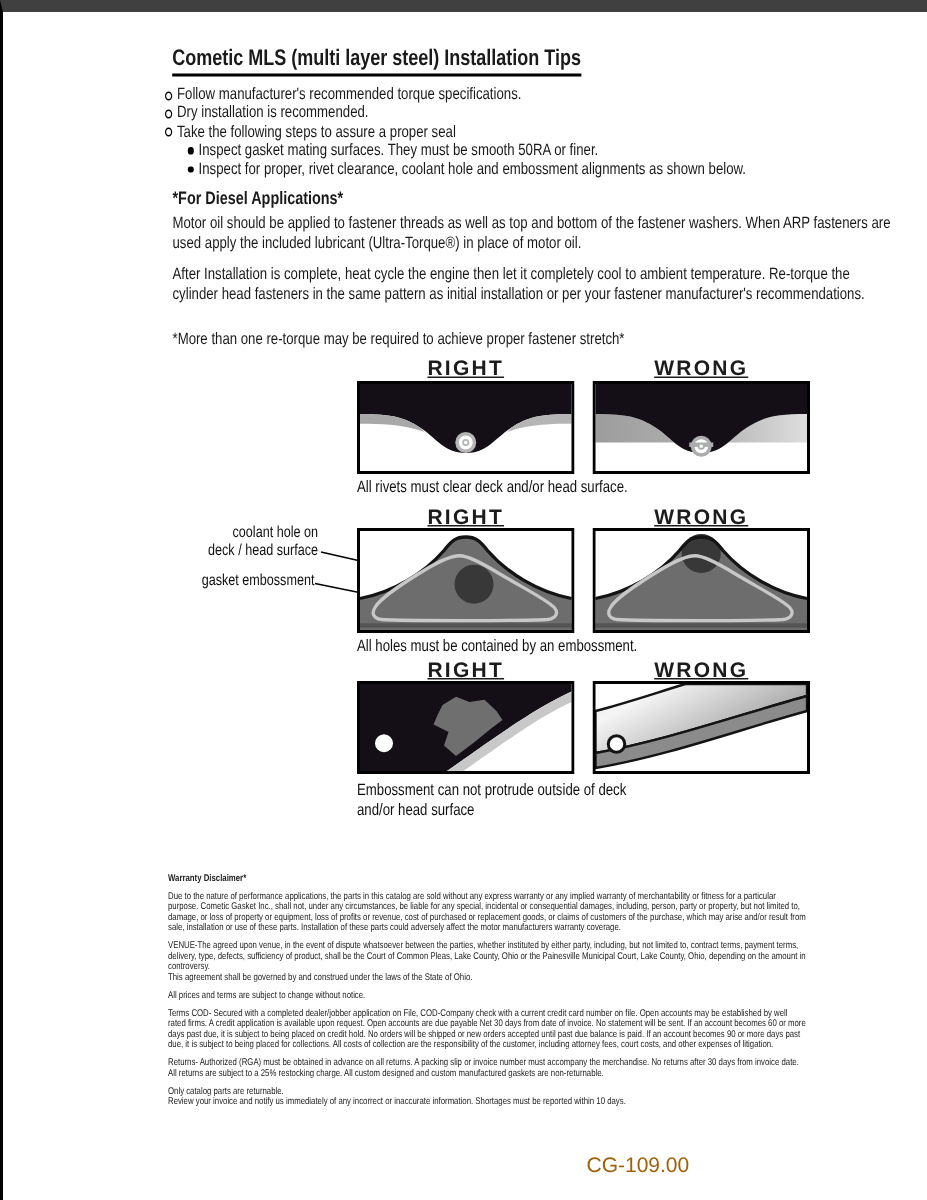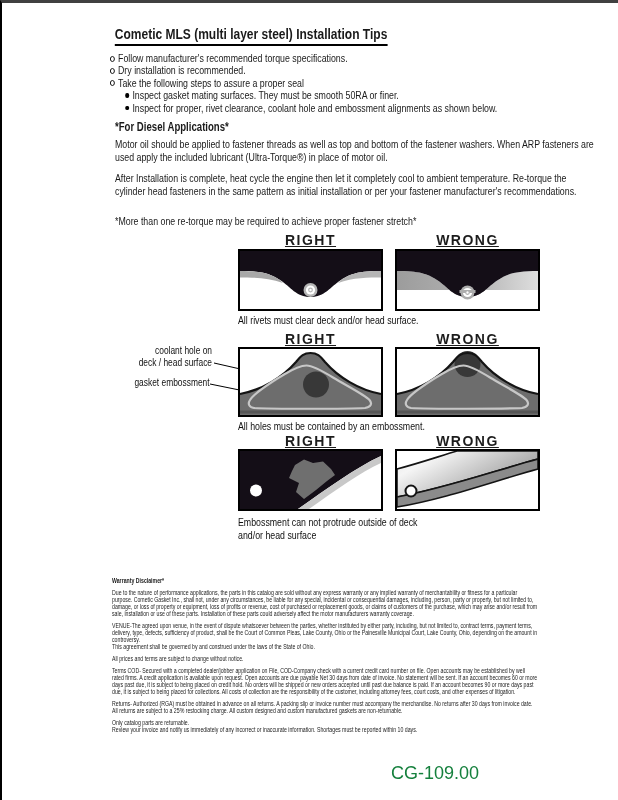--- a/index.html
+++ b/index.html
@@ -1,19 +1,19 @@
 <!DOCTYPE html>
 <html><head>
 <meta charset="utf-8">
 <style>
   html,body{margin:0;padding:0;background:#e8e8e8;}
   .page{
     position:relative;width:618px;height:800px;margin:0 auto;
     background:#fff;overflow:hidden;
-    border-top:3px solid #404040;border-left:2px solid #000;box-sizing:border-box;
+    border-top:8px solid #404040;border-left:2px solid #000;box-sizing:border-box;
     font-family:"Liberation Sans", sans-serif;color:#1a1a1a;
   }
   .condensed{transform:scaleX(0.8);transform-origin:0 0;}
   .abs{position:absolute;}
 
   
   .tips{left:108px;top:22px;width:620px;}
   .doc-title{display:inline-block;margin-left:6px;font-size:15px;font-weight:bold;
     border-bottom:2px solid #000;padding-bottom:2px;white-space:nowrap;}
   .tip-list{margin:6px 0 0 0;padding:0;list-style:none;font-size:11px;line-height:12.4px;}
@@ -38,21 +38,21 @@
   .caption{position:absolute;font-size:11px;line-height:12.5px;color:#111;white-space:pre-line;width:400px;}
   .fig-label{position:absolute;font-size:10.5px;line-height:12px;text-align:right;color:#111;white-space:pre-line;}
   .leader{position:absolute;}
 
   
   .legal{left:110px;top:574px;width:532px;font-size:6.5px;line-height:7px;color:#222;}
   .legal p{margin:0 0 5px 0;white-space:pre-line;}
   .legal .lead{font-weight:bold;}
 
   
-  .page-code{left:389px;top:760px;font-size:18px;color:#15803d;}
+  .page-code{left:389px;top:760px;font-size:14px;color:#a16207;}
 </style>
 </head>
 <body>
 
 <div class="page">
 
   <div class="abs tips condensed">
     <div class="doc-title">Cometic MLS (multi layer steel) Installation Tips</div>
     <ul class="tip-list">
       <li class="tip-item">Follow manufacturer's recommended torque specifications.</li>

